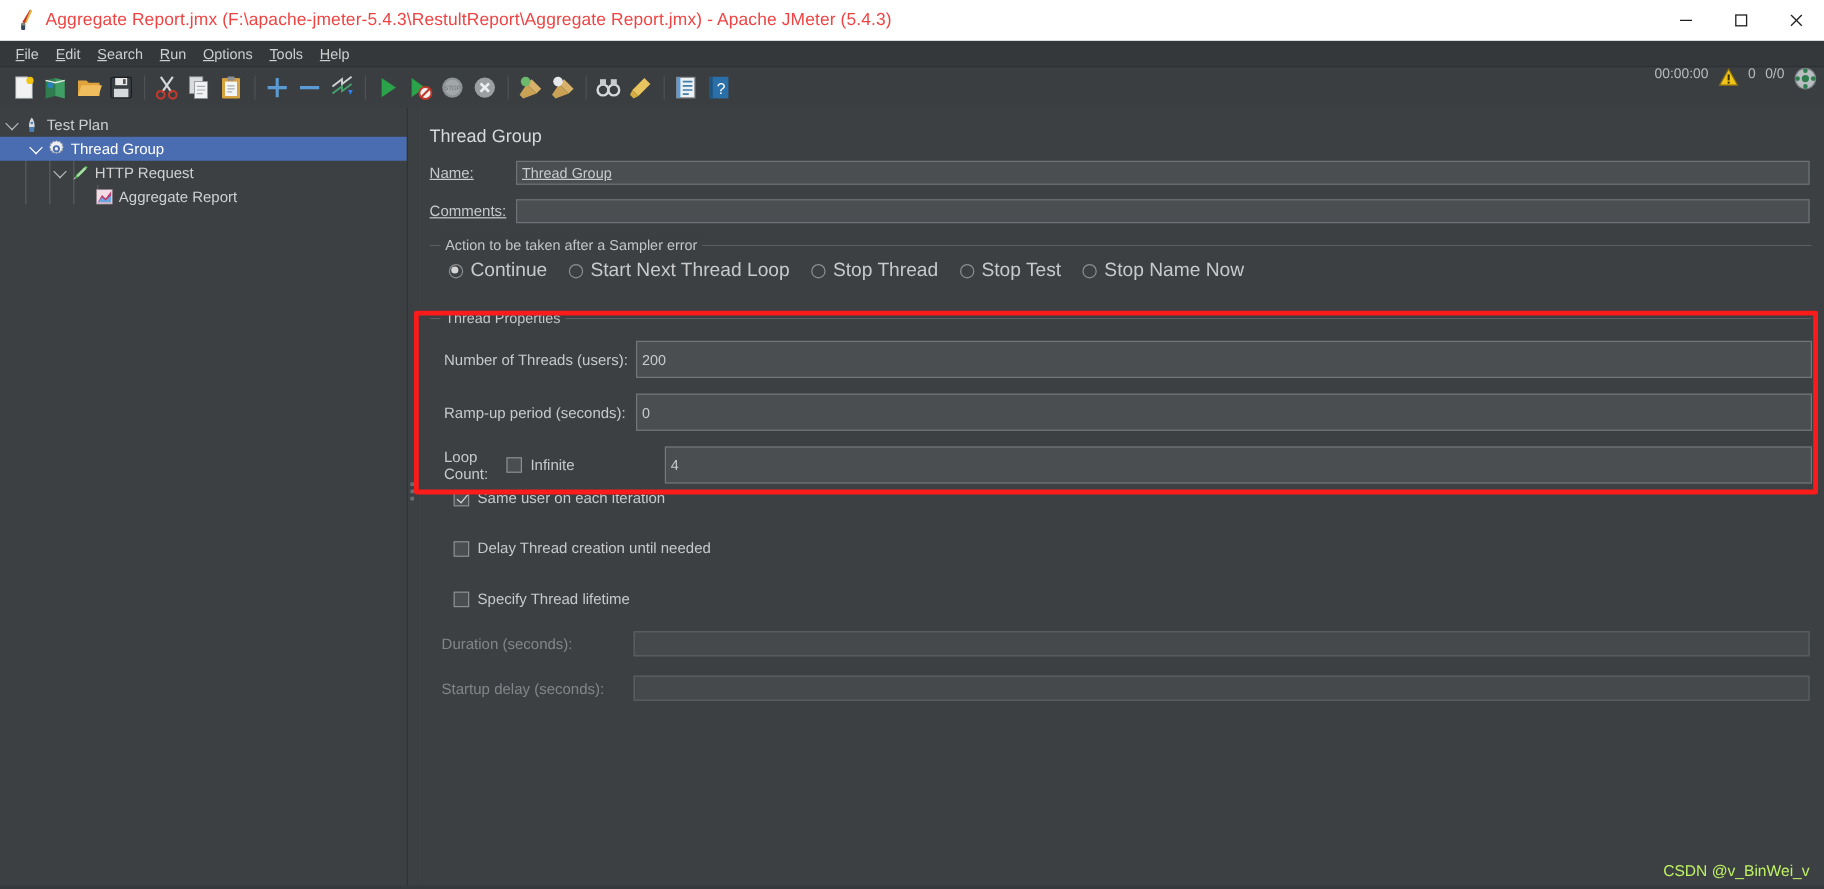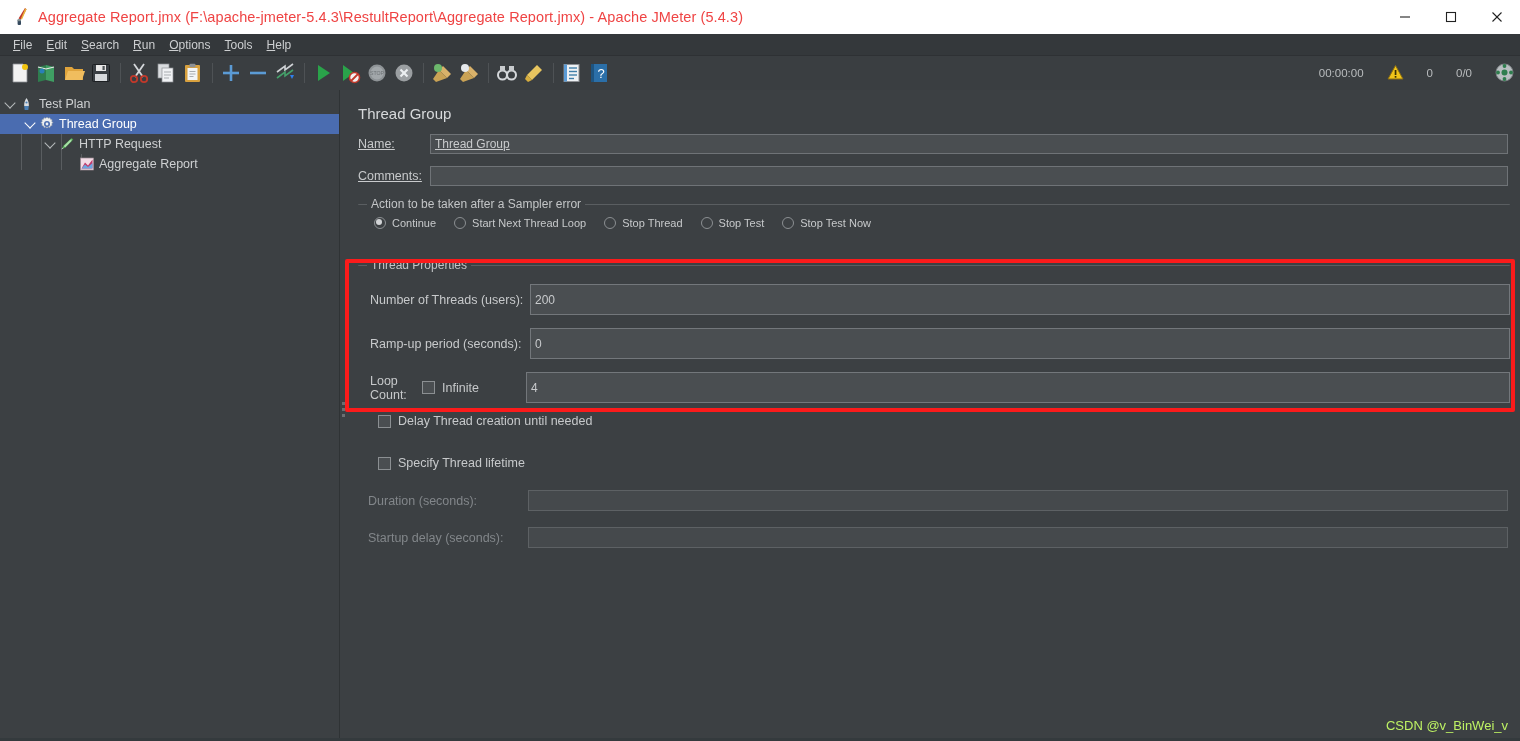--- a/index.html
+++ b/index.html
@@ -97,22 +97,21 @@
     background: #4e5255;
     margin: 0 5px;
     flex: none;
   }
   .tb-status {
     position: absolute;
     right: 6px;
     top: 0;
     height: 34px;
     display: flex;
-    align-items: center;
-    gap: 23px;
+    gap: 8px;
     font-size: 11.5px;
     color: #b9bcbe;
   }
 
   
   .workarea {
     position: absolute;
     top: 90px; left: 0; right: 0; bottom: 0;
     display: flex;
   }
@@ -248,21 +247,21 @@
   .radio-row {
     display: flex;
     align-items: center;
     gap: 0px;
     padding: 4px 0 2px 16px;
   }
   .radio-opt {
     display: flex;
     align-items: center;
     margin-right: 18px;
-    font-size: 11px;
+    font-size: 16px;
     color: #c7c9cb;
   }
   .radio {
     width: 12px; height: 12px;
     border: 1.4px solid #8b8f92;
     border-radius: 50%;
     margin-right: 6px;
     position: relative;
     flex: none;
     box-sizing: border-box;
@@ -313,21 +312,21 @@
   .tp-label {
     font-size: 12.5px;
     color: #c7c9cb;
     width: 160px;
     flex: none;
   }
   .tp-label.sm { width: 52px; }
   .tp-inline-cb {
     display: flex;
     align-items: center;
-    width: 104px;
+    width: 132px;
     flex: none;
     font-size: 12.5px;
     color: #c7c9cb;
   }
   .tp-input {
     flex: 1;
     height: 31px;
     background: #4a4e51;
     border: 1px solid #73777b;
     color: #c8cacc;
@@ -724,21 +723,21 @@
         <label class="radio-opt">
           <span class="radio"></span>
           <span>Stop Thread</span>
         </label>
         <label class="radio-opt">
           <span class="radio"></span>
           <span>Stop Test</span>
         </label>
         <label class="radio-opt">
           <span class="radio"></span>
-          <span>Stop Test Now</span>
+          <span>Stop Name Now</span>
         </label>
       </div>
     </div>
 
     <div class="group borderless-sides" style="padding:0; margin-top:22px; border-top:1px solid #5a5e61; height:120px;">
       <div class="group-title">Thread Properties</div>
 
       <div class="tp-row" style="margin-top:18px;">
         <div class="tp-label">Number of Threads (users):</div>
         <input class="tp-input" type="text" value="200" style="">
@@ -752,20 +751,24 @@
       <div class="tp-row">
         <div class="tp-label sm">Loop Count:</div>
         <label class="tp-inline-cb">
           <span class="cb"></span>
           <span>Infinite</span>
         </label>
         <input class="tp-input" type="text" value="4" style="">
       </div>
     </div>
 
+    <label class="cb-row" style="margin-top:22px;">
+      <span class="cb on"></span>
+      <span>Same user on each iteration</span>
+    </label>
 
     <label class="cb-row">
       <span class="cb"></span>
       <span>Delay Thread creation until needed</span>
     </label>
 
     <label class="cb-row">
       <span class="cb"></span>
       <span>Specify Thread lifetime</span>
     </label>

